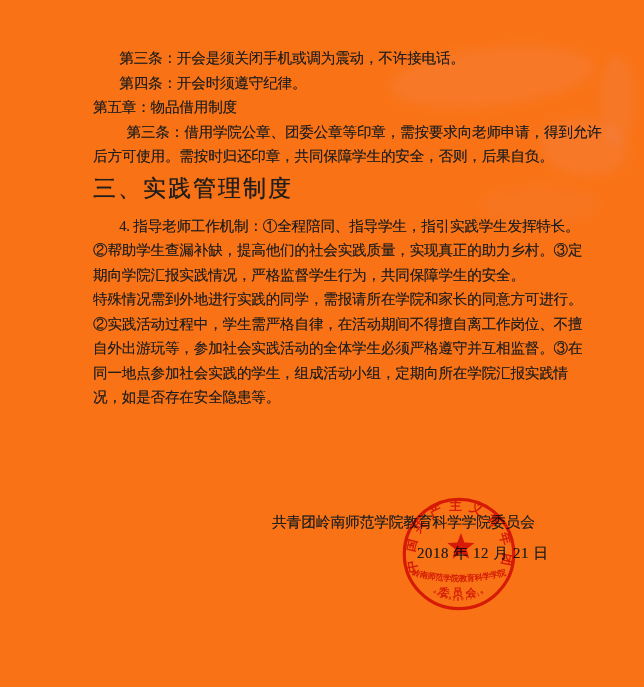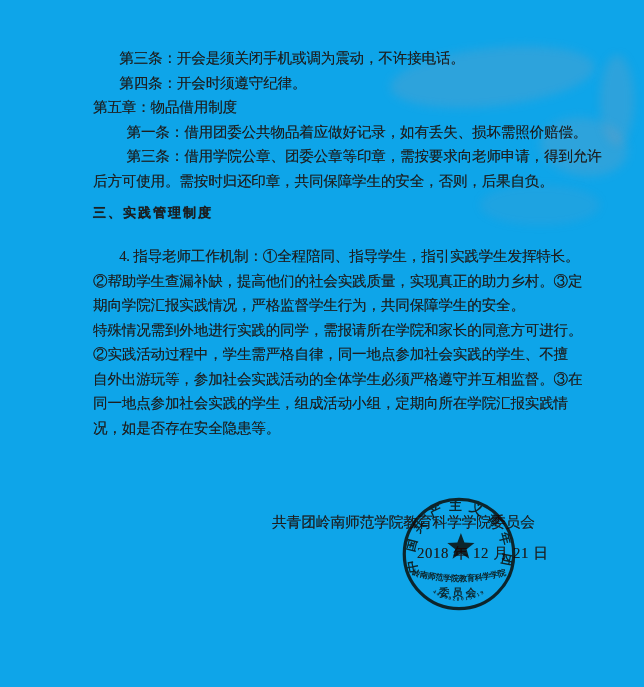--- a/index.html
+++ b/index.html
@@ -3,36 +3,36 @@
 <meta charset="utf-8">
 <style>
   html,body{margin:0;padding:0;}
   body{
     width:644px;height:687px;overflow:hidden;
     background:#fdfdfc;
     font-family:"Liberation Serif","DejaVu Serif",serif;
     position:relative;
   }
   .page{
-    position:absolute;inset:0;background:#0ea5e9;
+    position:absolute;inset:0;background:#f97316;
   }
   
   .doc-text{
     position:absolute;left:93px;top:46px;width:477px;
     font-size:14.6px;letter-spacing:-0.2px;color:#1e1e1e;
     text-shadow:0 0 .5px rgba(20,20,20,.55);
   }
   .line{min-height:24.5px;line-height:24.5px;white-space:nowrap;}
   .item{text-indent:1.8em;}
   .item-deep{text-indent:2.3em;}
   .numbered{text-indent:1.8em;margin-top:5px;}
   .flush{text-indent:0;}
   .heading{
-    font-weight:700;font-size:13px;line-height:30px;
-    letter-spacing:2px;margin-top:5px;margin-bottom:16px;
+    font-weight:400;font-size:23px;line-height:30px;
+    letter-spacing:2px;margin-top:5px;margin-bottom:10px;
     text-shadow:0 0 .7px rgba(10,10,10,.8);
   }
   
   .sig-line{
     position:absolute;left:272px;top:511px;
     font-size:14.8px;letter-spacing:-0.2px;color:#1e1e1e;line-height:24px;
     text-shadow:0 0 .5px rgba(20,20,20,.55);white-space:nowrap;font-family:Liberation Mono, monospace;
   }
   .date-line{
     position:absolute;left:417px;top:541px;
@@ -64,29 +64,28 @@
 
   <div class="artifact a1"></div>
   <div class="artifact a2"></div>
   <div class="artifact a3"></div>
   <div class="artifact a4"></div>
 
   <div class="doc-text">
       <div class="line item">第三条：开会是须关闭手机或调为震动，不许接电话。</div>
       <div class="line item">第四条：开会时须遵守纪律。</div>
       <div class="line flush">第五章：物品借用制度</div>
-      <div class="line item-deep">第一条：借用团委公共物品着应做好记录，如有丢失、损坏需照价赔偿。</div>
       <div class="line item-deep">第三条：借用学院公章、团委公章等印章，需按要求向老师申请，得到允许</div>
       <div class="line flush">后方可使用。需按时归还印章，共同保障学生的安全，否则，后果自负。</div>
       <div class="line heading">三、实践管理制度</div>
       <div class="line numbered">4. 指导老师工作机制：①全程陪同、指导学生，指引实践学生发挥特长。</div>
       <div class="line flush">②帮助学生查漏补缺，提高他们的社会实践质量，实现真正的助力乡村。③定</div>
       <div class="line flush">期向学院汇报实践情况，严格监督学生行为，共同保障学生的安全。</div>
       <div class="line flush">特殊情况需到外地进行实践的同学，需报请所在学院和家长的同意方可进行。</div>
-      <div class="line flush">②实践活动过程中，学生需严格自律，同一地点参加社会实践的学生、不擅</div>
+      <div class="line flush">②实践活动过程中，学生需严格自律，在活动期间不得擅自离工作岗位、不擅</div>
       <div class="line flush">自外出游玩等，参加社会实践活动的全体学生必须严格遵守并互相监督。③在</div>
       <div class="line flush">同一地点参加社会实践的学生，组成活动小组，定期向所在学院汇报实践情</div>
       <div class="line flush">况，如是否存在安全隐患等。</div>
     </div>
 
   <div class="sig-line">共青团岭南师范学院教育科学学院委员会</div>
   <div class="date-line">2018 年 12 月 21 日</div>
 
   <div class="seal">
     <svg viewBox="0 0 124 124" xmlns="http://www.w3.org/2000/svg">

